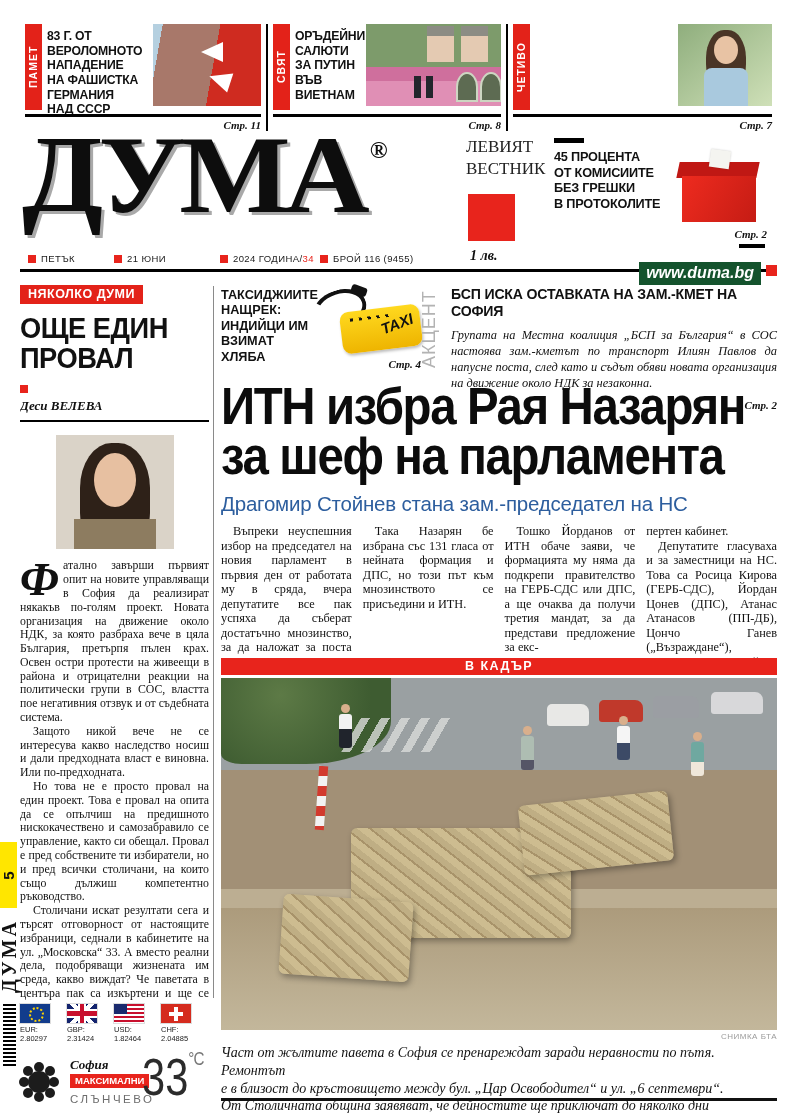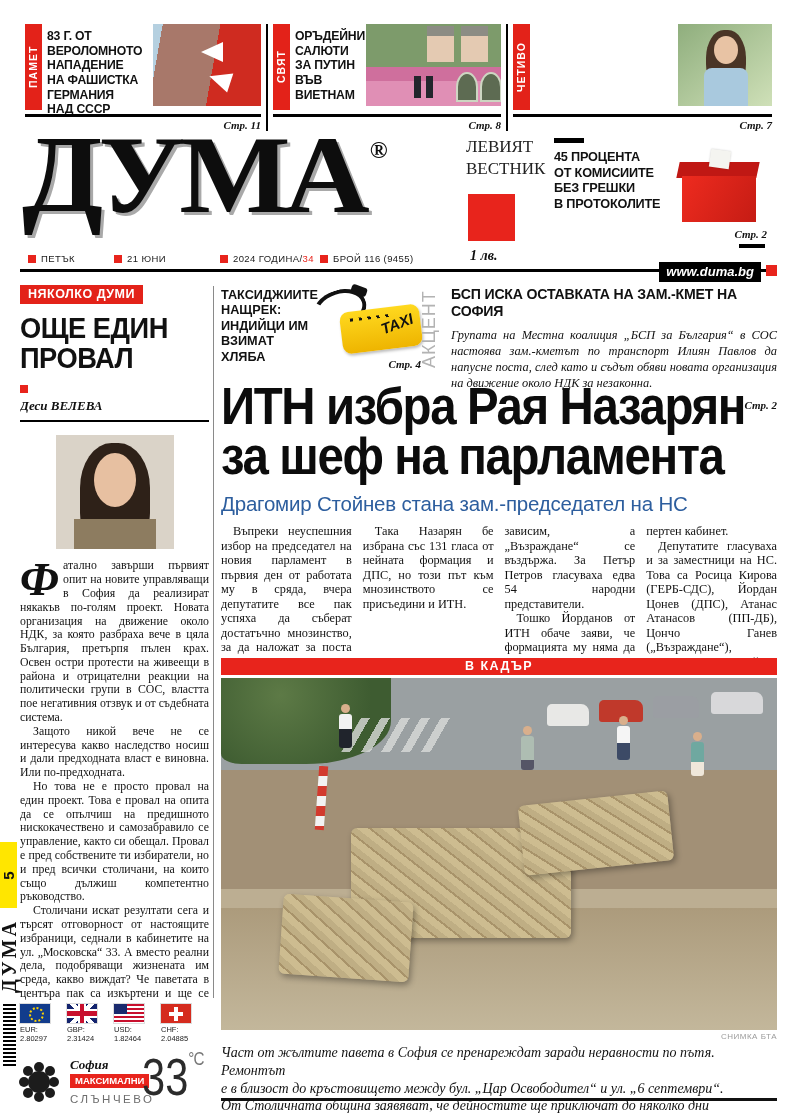--- a/index.html
+++ b/index.html
@@ -50,21 +50,21 @@
   .ballot{left:648px;top:14px;width:100px;height:76px;}
   .bb-lid{position:absolute;left:10px;top:12px;width:80px;height:16px;background:#c01814;transform:skewX(-12deg);}
   .bb-body{position:absolute;left:14px;top:26px;width:74px;height:46px;background:linear-gradient(120deg,#ee2b1f,#c51c14);}
   .bb-paper{position:absolute;left:42px;top:0;width:20px;height:18px;background:#f4f4f0;transform:rotate(8deg);box-shadow:0 0 2px #0003;}
   .promo-page{right:10px;top:92px;width:90px;}
   .promo-page-dash{right:12px;top:108px;width:26px;height:4px;background:#000;}
   .dateline-item{top:117px;display:flex;align-items:center;gap:5px;font-size:9.5px;letter-spacing:0.4px;color:#1a1a1a;}
   .dl-sq{width:8px;height:8px;background:#e8241c;}
   .dl-red{color:#e8241c;}
   .mast-rule{left:0;top:133px;width:757px;height:3px;background:#000;}
-  .www{right:16px;top:126px;background:#000000;color:#fff;font-weight:bold;font-style:italic;font-size:13px;padding:2px 7px 3px;}
+  .www{right:16px;top:126px;background:#14532d;color:#fff;font-weight:bold;font-style:italic;font-size:16px;padding:2px 7px 3px;}
   .www-sq{right:0;top:129px;width:11px;height:11px;background:#e8241c;}
 
   
   .opinion{left:20px;top:284px;width:189px;height:716px;overflow:hidden;}
   .kicker{display:inline-block;background:#e32219;color:#fff;font-weight:bold;font-size:12.5px;padding:2px 8px 3px;letter-spacing:0.5px;}
   .op-title{margin-top:9px;font-weight:800;font-size:29px;line-height:1.04;letter-spacing:-0.5px;}
   .op-bullet{width:8px;height:8px;background:#e8241c;margin-top:12px;}
   .op-byline{margin-top:5px;font-family:"Liberation Serif",serif;font-style:italic;font-weight:bold;font-size:13px;}
   .op-rule{margin-top:6px;height:2px;background:#000;}
   .op-photo{width:118px;height:114px;margin:13px auto 10px;position:relative;background:#dad3c8;overflow:hidden;}
@@ -305,21 +305,20 @@
 
     <div class="abs columns">
       <div class="col">
         <p>Въпреки неуспешния избор на председател на новия парламент в първия ден от работата му в сряда, вчера депутатите все пак успяха да съберат достатъчно мнозинство, за да наложат за поста Рая Назарян, номинирана от ГЕРБ-СДС. Това стана, след като народните представители се събраха в пленарната</p>
       </div>
       <div class="col">
         <p>Така Назарян бе избрана със 131 гласа от нейната формация и ДПС, но този път към мнозинството се присъедини и ИТН.</p>
 
       </div>
       <div class="col">
-        <p class="cont">зависим, а „Възраждане“ се въздържа. За Петър Петров гласуваха едва 54 народни представители.</p>
         <p>Тошко Йорданов от ИТН обаче заяви, че формацията му няма да подкрепи правителство на ГЕРБ-СДС или ДПС, а ще очаква да получи третия мандат, за да представи предложение за екс-</p>
       </div>
       <div class="col">
         <p class="cont">пертен кабинет.</p>
         <p>Депутатите гласуваха и за заместници на НС. Това са Росица Кирова (ГЕРБ-СДС), Йордан Цонев (ДПС), Атанас Атанасов (ПП-ДБ), Цончо Ганев („Възраждане“), Драгомир Стойнев (БСП), Андрей Чорбанов (ИТН) и Виктория Василева („Величие“).</p>
 
       </div>
     </div>
 
     <div class="abs vkadar">В КАДЪР</div>

